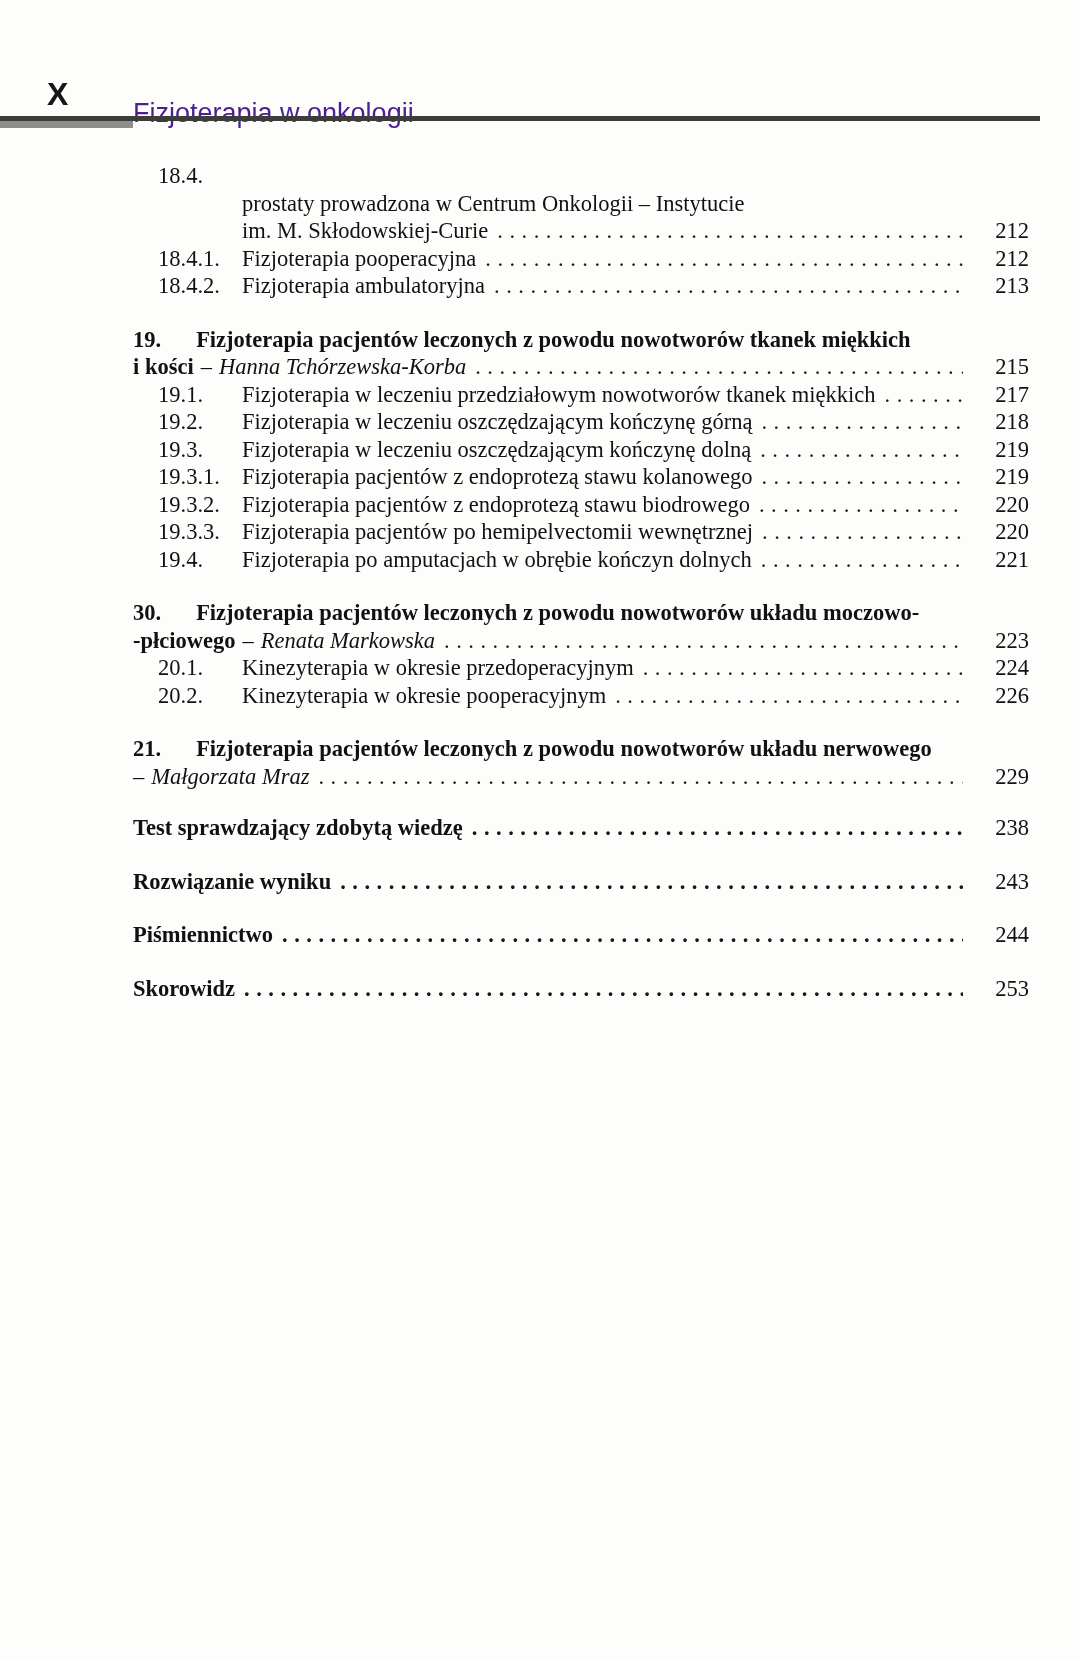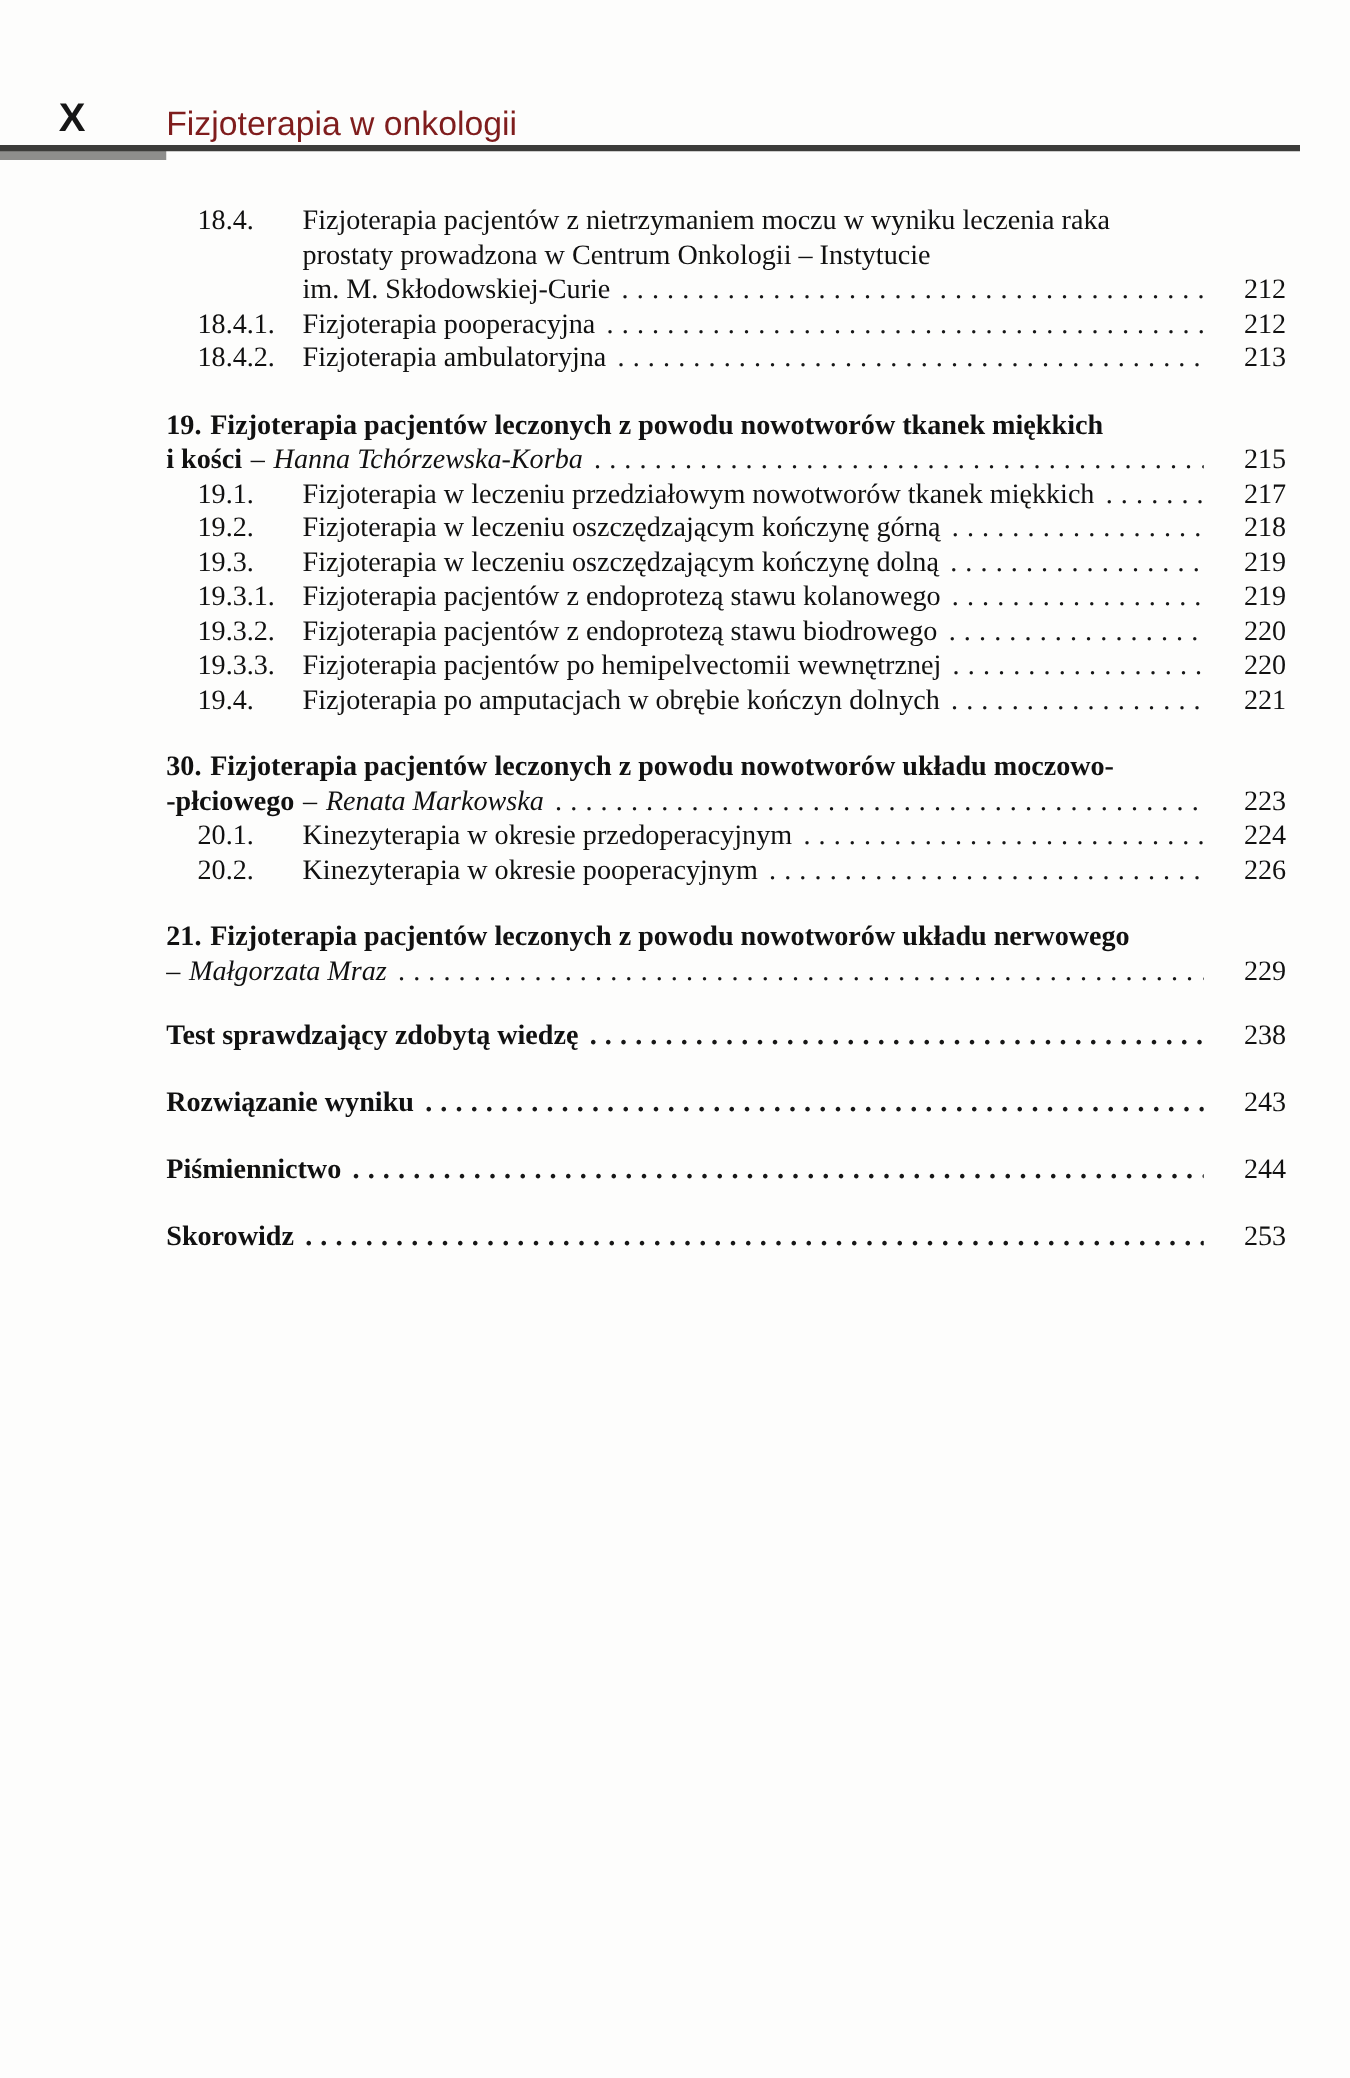--- a/index.html
+++ b/index.html
@@ -22,24 +22,24 @@
     left: 47px;
     top: 76px;
     font-family: "Liberation Sans", sans-serif;
     font-size: 32px;
     font-weight: 600;
     color: #161616;
   }
   .hdr-title {
     position: absolute;
     left: 133px;
-    top: 84px;
+    top: 98px;
     font-family: "Liberation Sans", sans-serif;
     font-size: 27px;
-    color: #7f1d1d;
+    color: #4c1d95;
   }
   .rule-block {
     position: absolute;
     left: 0;
     top: 117px;
     width: 133px;
     height: 11px;
     background: #8e8e8c;
   }
   .rule-line {
@@ -65,21 +65,21 @@
     height: 27.5px;
     line-height: 27.5px;
     white-space: nowrap;
   }
   .gap     { margin-top: 26px; }
   .gap-sm  { margin-top: 24px; }
 
   .sub     { margin-left: 25px; }
   .num     { flex: none; width: 84px; }
 
-  .chapter { font-weight: bold; }
+  .chapter { font-weight: bold; gap: 28px; }
   .chnum   { flex: none; margin-right: 7px; }
   .chline2 { }
   .bold    { font-weight: bold; }
   .author  { font-style: italic; }
   .dash    { margin: 0 7px; }
   .dash-lead { margin: 0 7px 0 0; }
 
   .leader {
     flex: 1 1 auto;
     min-width: 0;
@@ -104,21 +104,20 @@
 
 <div class="hdr-num">X</div>
 <div class="hdr-title">Fizjoterapia w onkologii</div>
 <div class="rule-block"></div>
 <div class="rule-line"></div>
 
 <div class="toc">
 
   <div class="row sub">
     <span class="num">18.4.</span>
-    <span class="txt">Fizjoterapia pacjentów z nietrzymaniem moczu w wyniku leczenia raka</span>
   </div>
   <div class="row sub">
     <span class="num"></span>
     <span class="txt">prostaty prowadzona w Centrum Onkologii – Instytucie</span>
   </div>
   <div class="row sub">
     <span class="num"></span>
     <span class="txt">im. M. Skłodowskiej-Curie</span>
     <span class="leader"></span>
     <span class="page">212</span>

